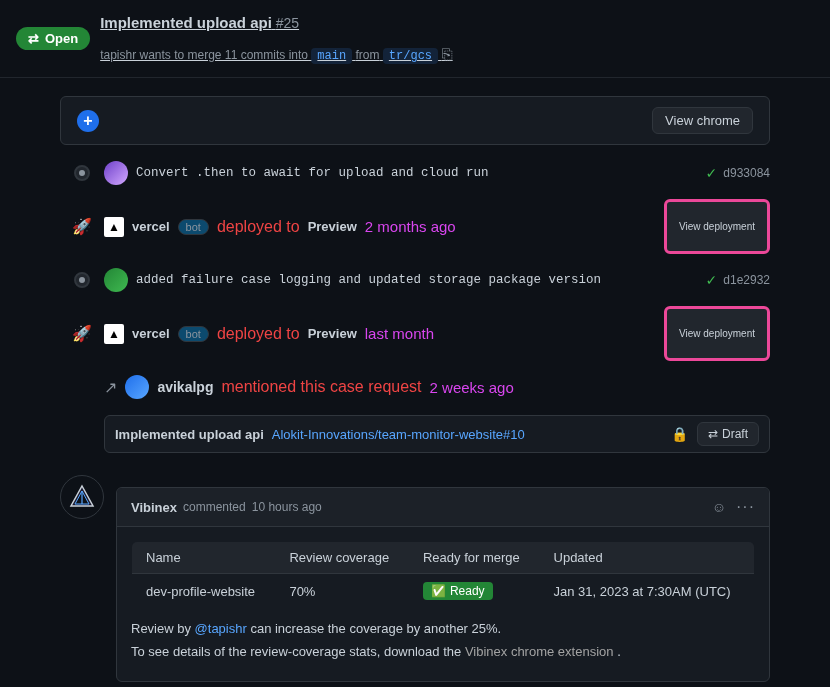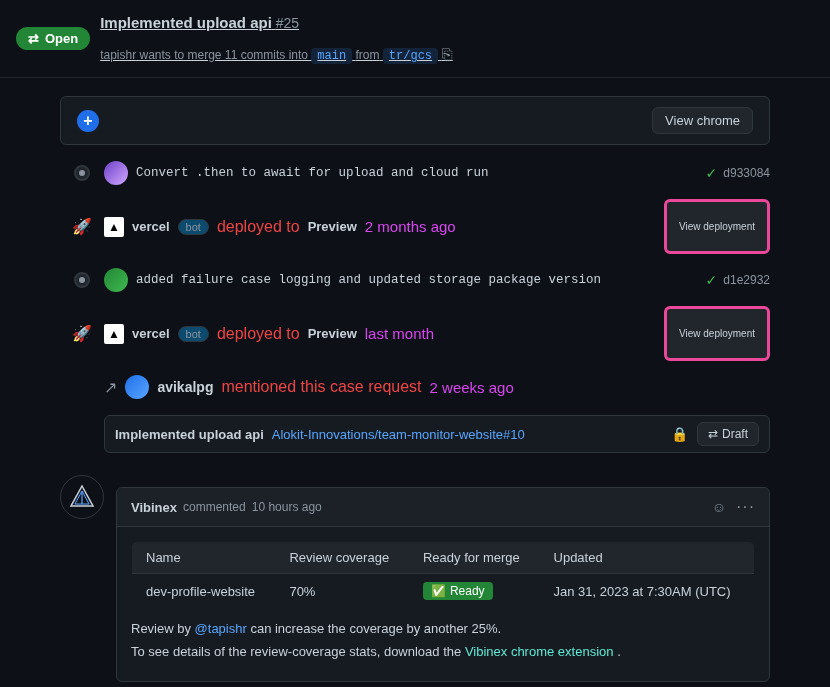--- a/index.html
+++ b/index.html
@@ -302,21 +302,21 @@
     }
     .review-note {
       font-size: 13px;
       color: #c9d1d9;
       margin-bottom: 8px;
     }
     .mention {
       color: #58a6ff;
     }
     .extension-link {
-      color: #5eead4;
+      color: #a3a3a3;
       text-decoration: none;
     }
 
     
     .avatar-img {
       width: 24px;
       height: 24px;
       border-radius: 50%;
       background: linear-gradient(135deg, #6e40c9, #d2a8ff);
     }

